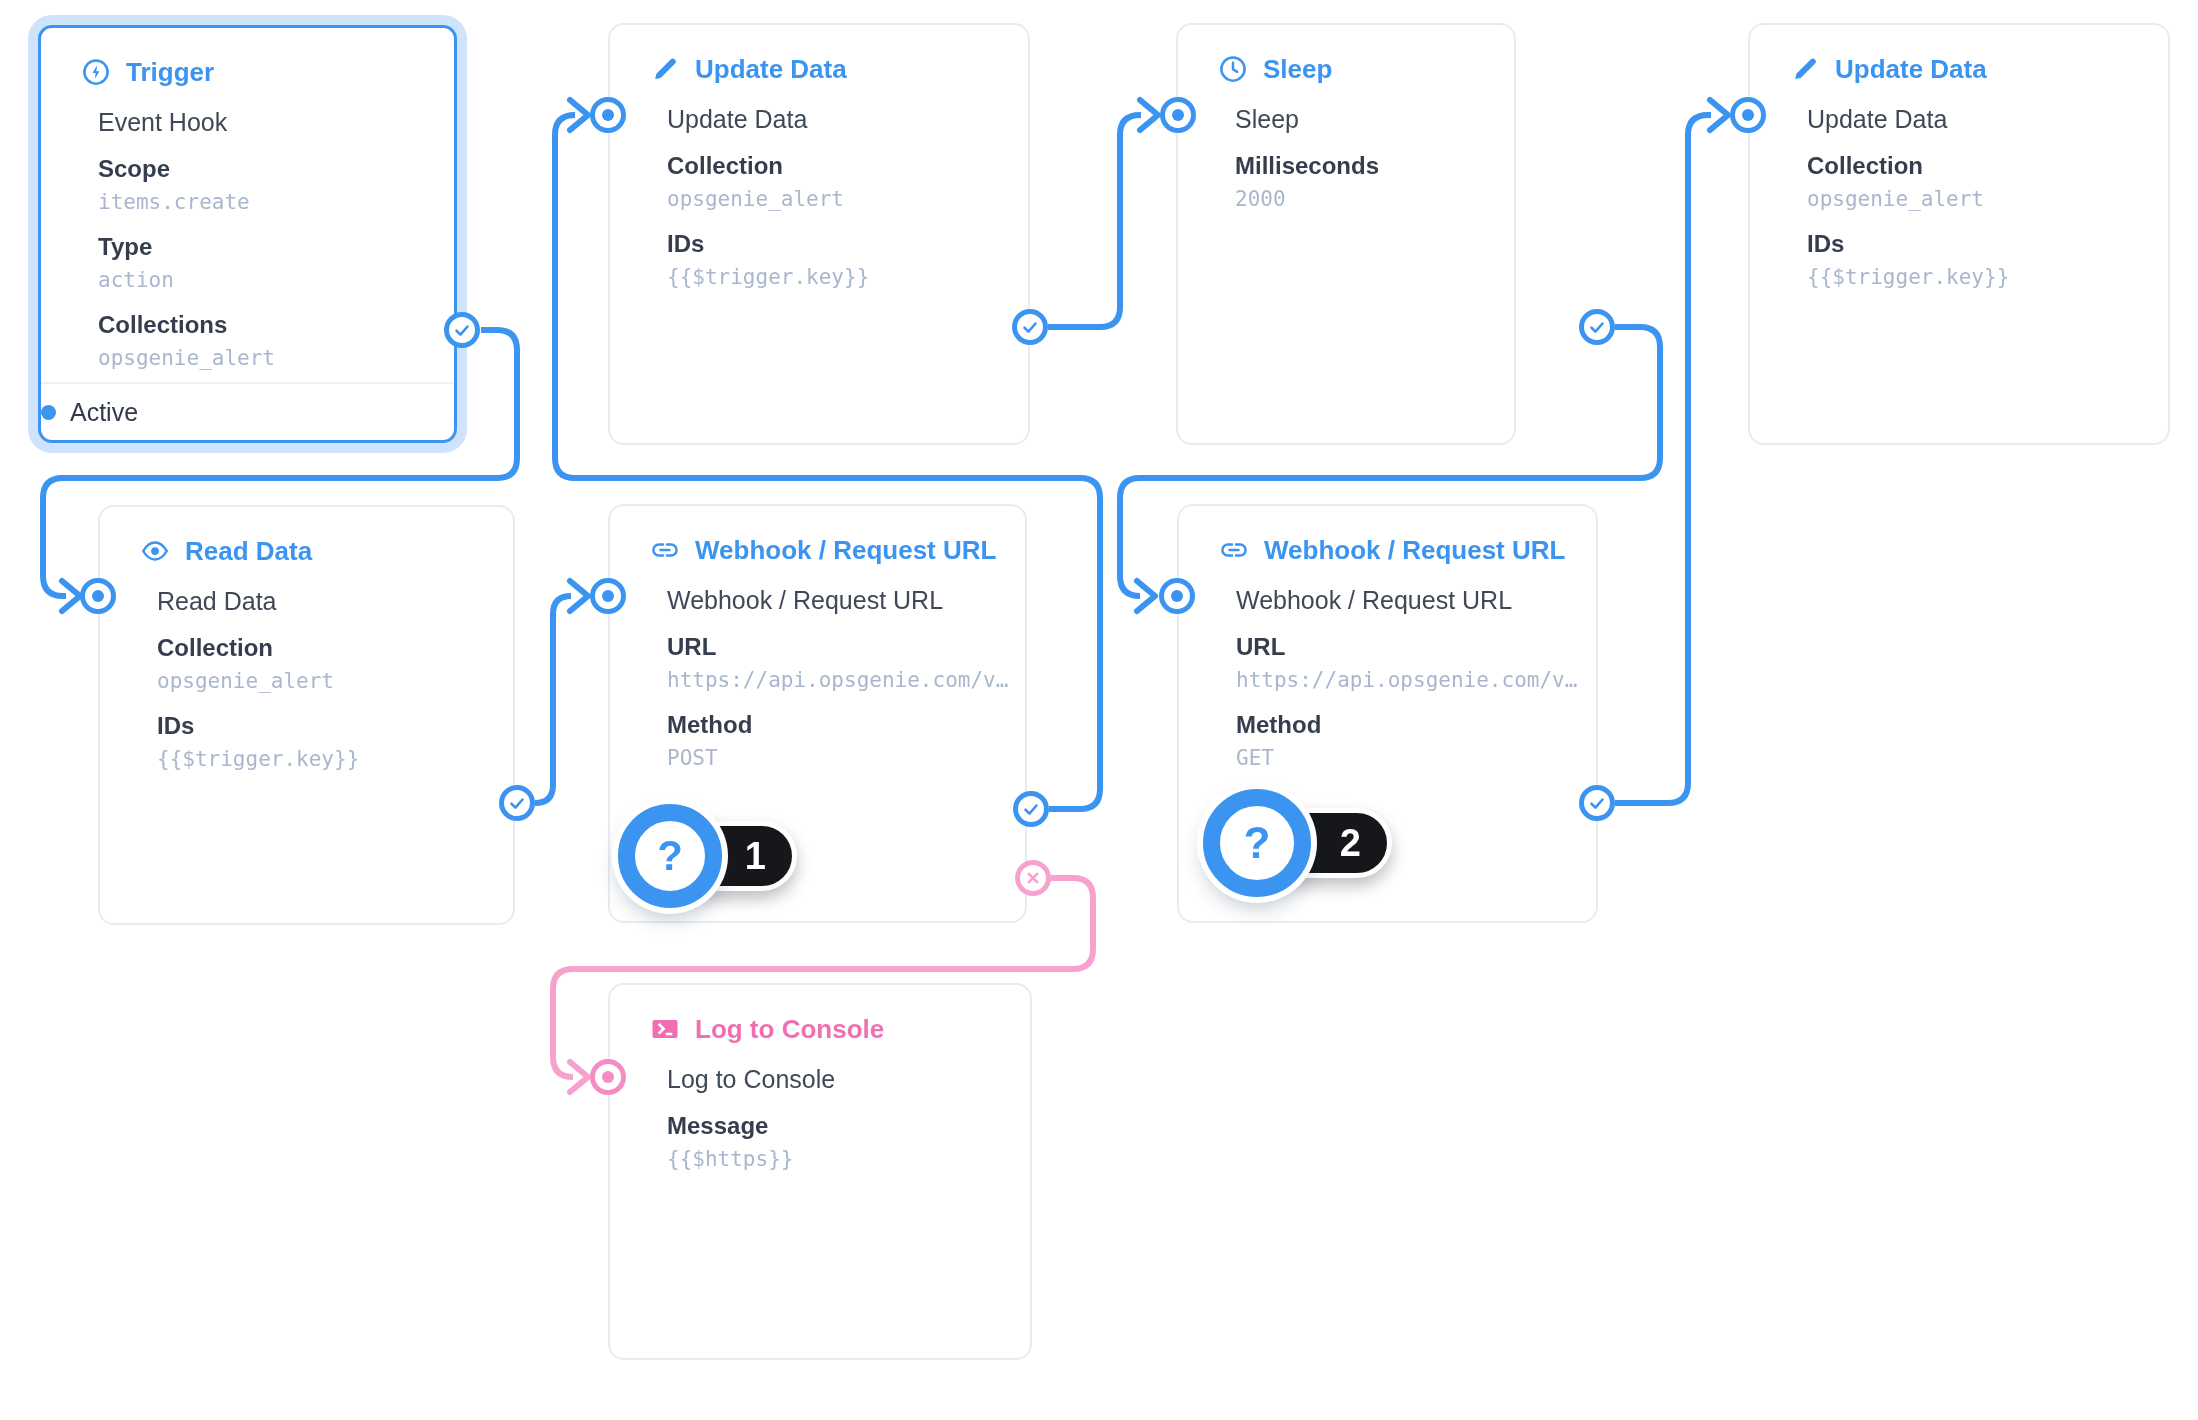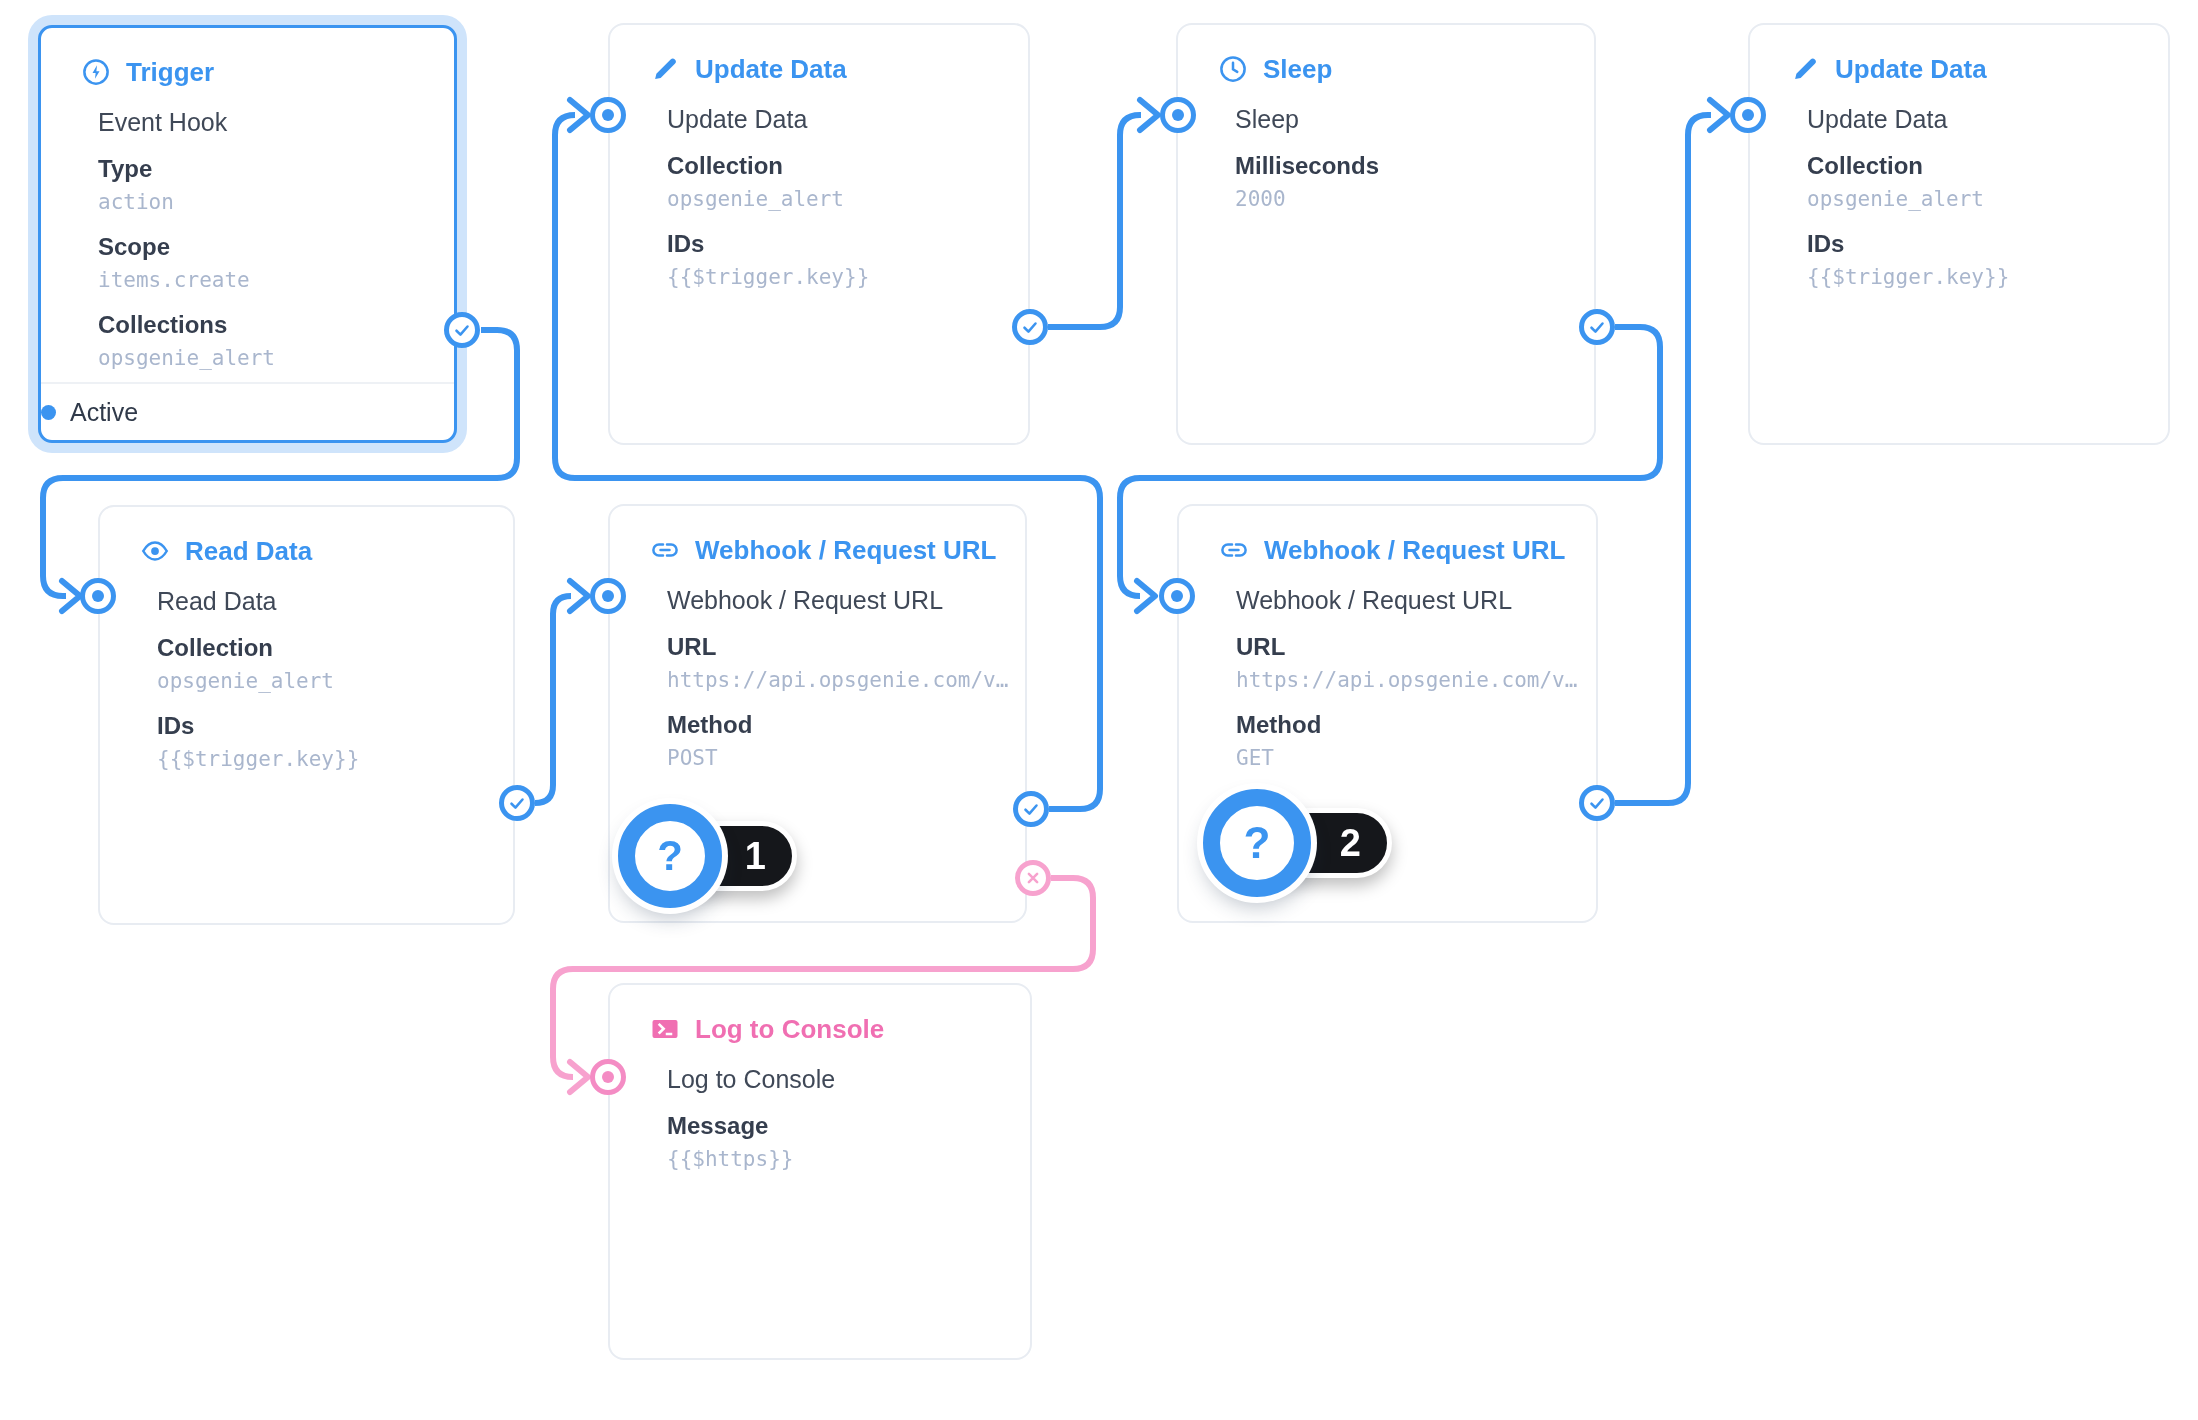--- a/index.html
+++ b/index.html
@@ -30,21 +30,21 @@
   .card{
     position:absolute;background:#fff;border:2px solid var(--card-border);
     border-radius:16px;box-sizing:border-box;z-index:2;
   }
   #card-trigger{
     left:38px;top:25px;width:419px;height:418px;
     border:3px solid var(--blue);border-radius:14px;
     box-shadow:0 0 0 10px var(--blue-halo);
   }
   #card-update-data-1{left:608px;top:23px;width:422px;height:422px;}
-  #card-sleep{left:1176px;top:23px;width:420px;height:422px;}
+  #card-sleep{left:1176px;top:23px;width:340px;height:422px;}
   #card-update-data-2{left:1748px;top:23px;width:422px;height:422px;}
   #card-read-data{left:98px;top:505px;width:417px;height:420px;}
   #card-webhook-1{left:608px;top:504px;width:419px;height:419px;}
   #card-webhook-2{left:1177px;top:504px;width:421px;height:419px;}
   #card-log{left:608px;top:983px;width:424px;height:377px;}
 
   .card-header{
     display:flex;align-items:center;gap:15px;
     padding:28px 24px 0 40px;color:var(--blue);height:32px;
   }
@@ -147,26 +147,26 @@
       <svg viewBox="0 0 24 24" stroke="currentColor" fill="none" stroke-width="2">
         <circle cx="12" cy="12" r="9.3"></circle>
         <path d="M12.8 6.6 L9.2 12.7 h2.5 L11.2 17.4 L14.8 11.3 h-2.5 Z" fill="currentColor" stroke="none"></path>
       </svg>
     </span>
     <span class="card-title">Trigger</span>
   </div>
   <div class="card-body">
     <div class="op-name">Event Hook</div>
     <div class="field">
+      <div class="field-label">Scope</div>
+      <div class="field-value">items.create</div>
+    </div>
+    <div class="field">
       <div class="field-label">Type</div>
       <div class="field-value">action</div>
-    </div>
-    <div class="field">
-      <div class="field-label">Scope</div>
-      <div class="field-value">items.create</div>
     </div>
     <div class="field">
       <div class="field-label">Collections</div>
       <div class="field-value">opsgenie_alert</div>
     </div>
   </div>
   <div class="card-footer">
     <span class="status-dot"></span>
     <span>Active</span>
   </div>

